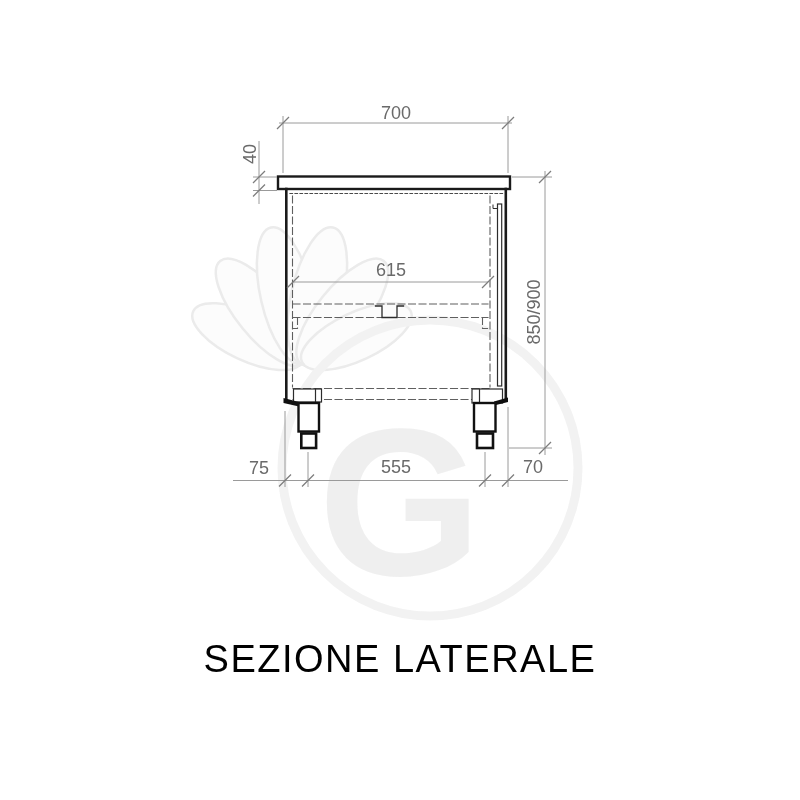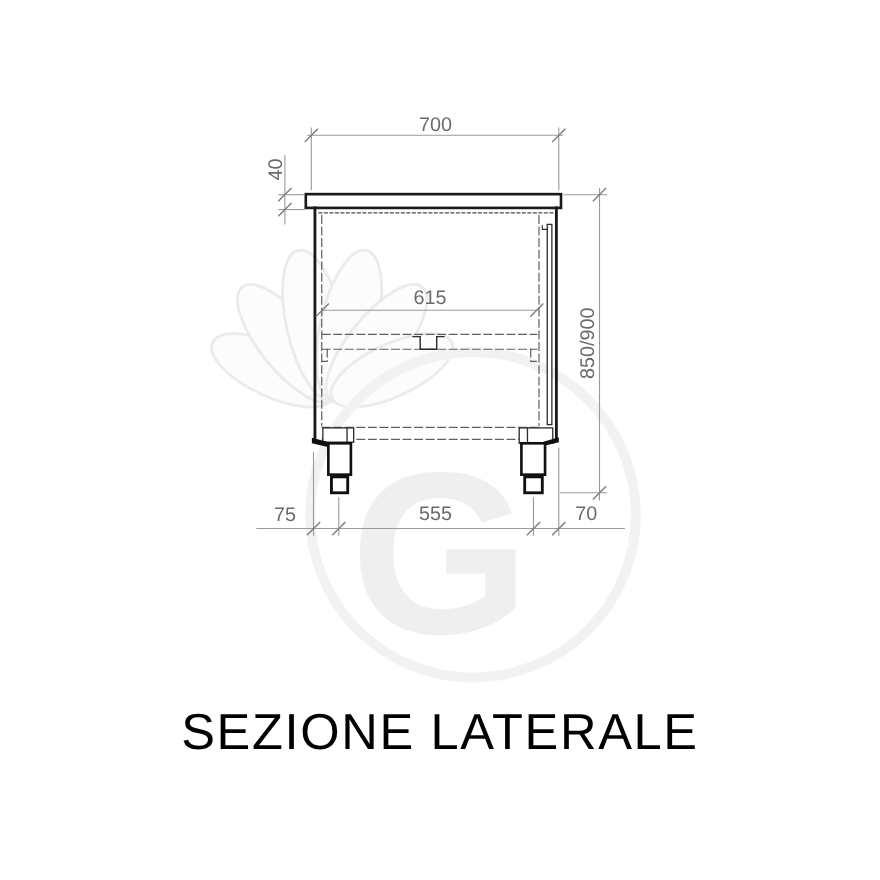--- a/index.html
+++ b/index.html
@@ -12,21 +12,21 @@
   }
   svg text{
     font-family:"Liberation Sans", sans-serif;
     font-size:18px;
     fill:#6a6a6a;
   }
   .page-title{
     position:absolute;
     left:0;right:0;top:638px;
     text-align:center;
-    font-size:46px;
+    font-size:38px;
     letter-spacing:1.5px;
     color:#000000;
     font-weight:400;
     white-space:nowrap;
   }
   .wm-letter{
     font-size:210px;
     font-weight:bold;
     fill:#eeeeee;
   }

